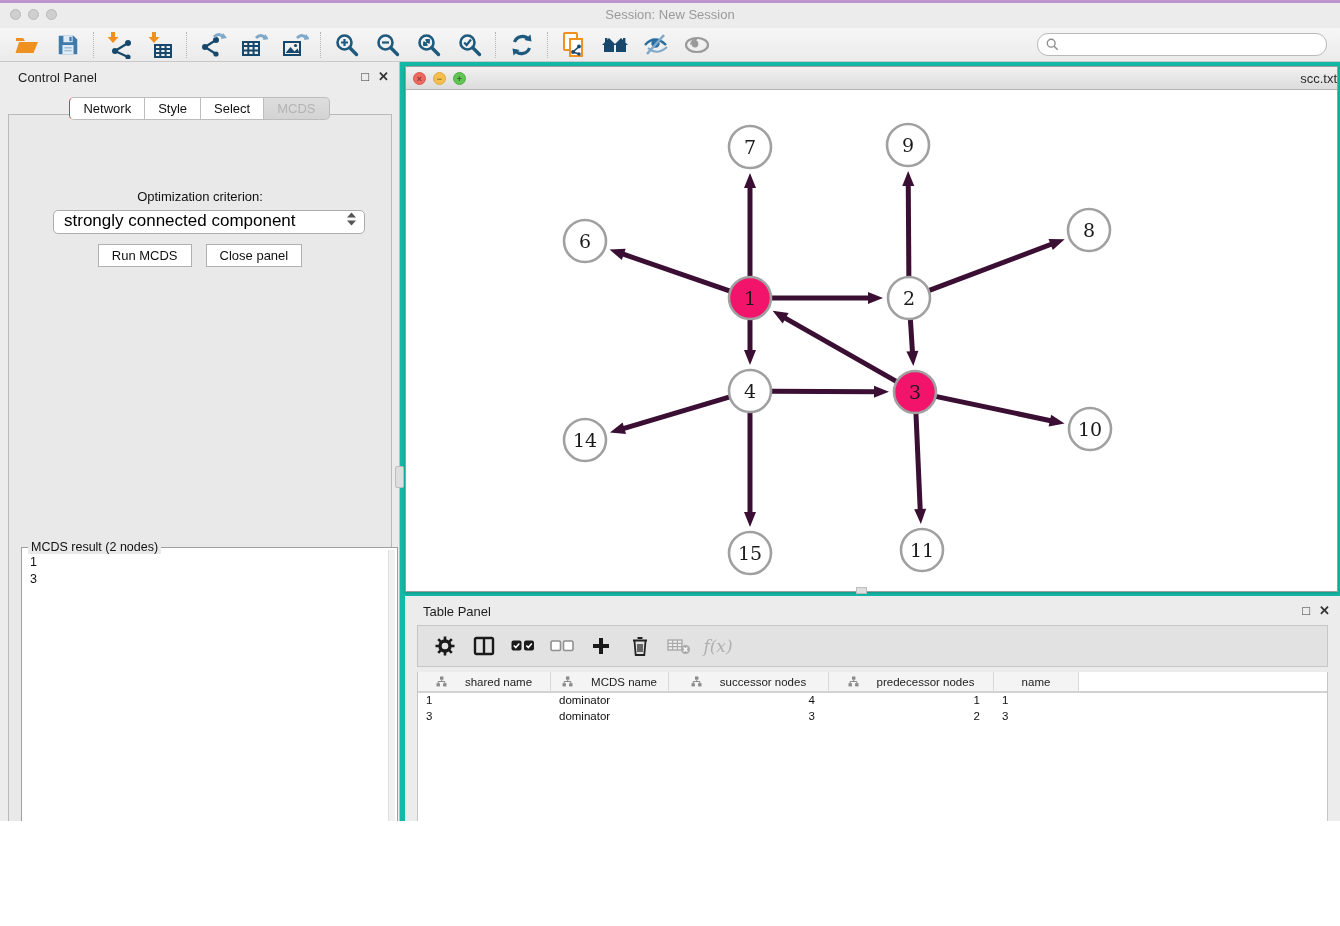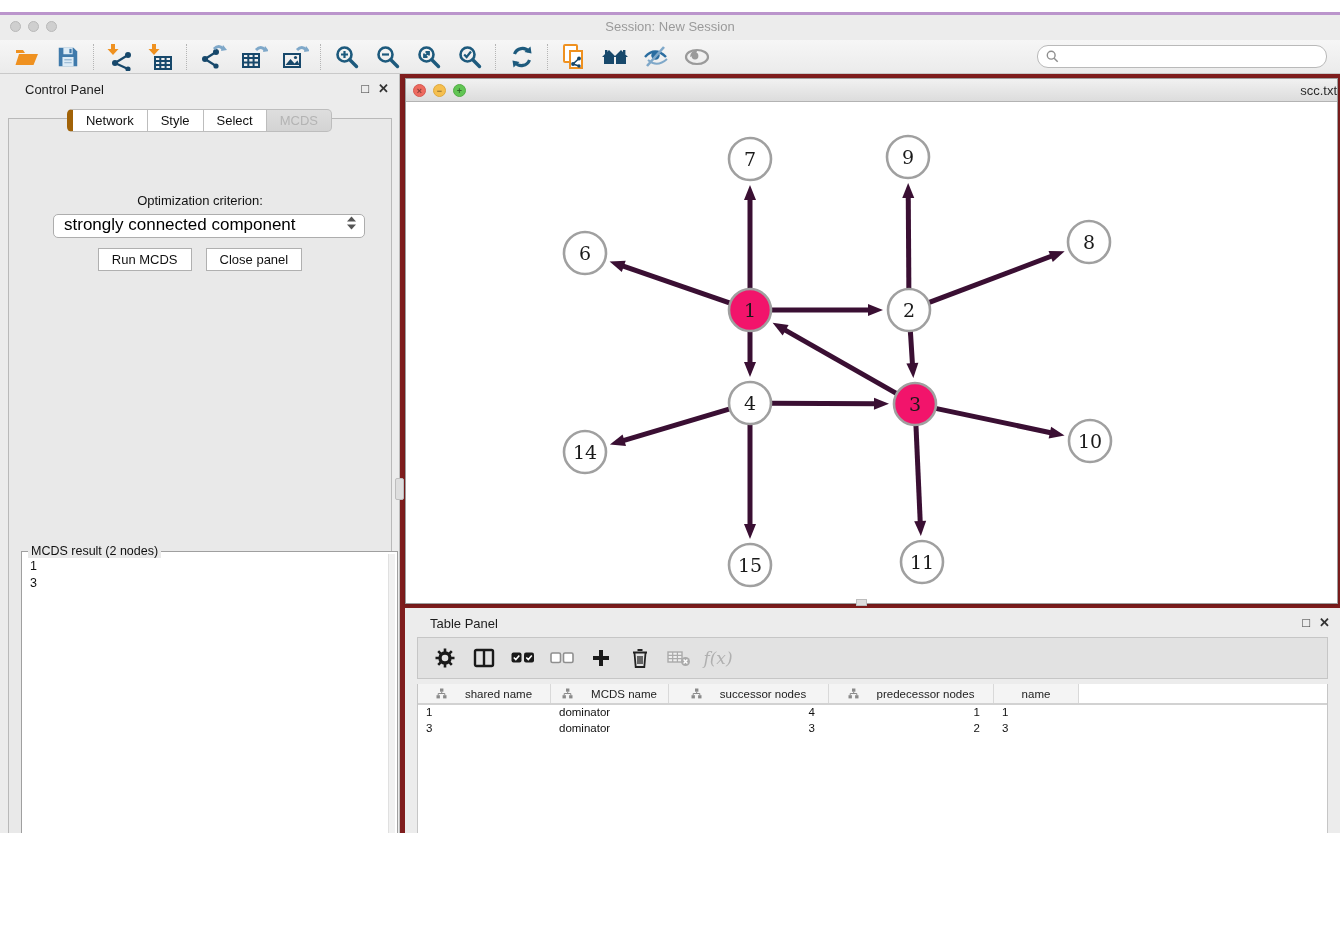--- a/index.html
+++ b/index.html
@@ -1,17 +1,17 @@
 <!DOCTYPE html>
 <html><head>
 <meta charset="utf-8">
 <style>
   * { margin:0; padding:0; box-sizing:border-box; }
   html,body { width:1340px; height:926px; font-family:"Liberation Sans", sans-serif; }
-  .app { position:relative; width:1340px; height:821px; background:#7f1d1d; overflow:hidden;margin-top:12px; }
+  .app { position:relative; width:1340px; height:821px; background:#14b8a6; overflow:hidden; }
 
   
   .titlebar { position:absolute; left:0; top:0; width:1340px; height:28px; background:#ececec; }
   .titlebar .accent { position:absolute; left:0; top:0; width:100%; height:3px; background:#bb95cc; }
   .winbtns { position:absolute; left:10px; top:9px; display:flex; gap:7px; }
   .winbtn { width:11px; height:11px; border-radius:50%; background:#cfcfcf; border:1px solid #b9b9b9; }
   .titlebar .title { position:absolute; left:0; top:7px; width:100%; text-align:center; font-size:13px; color:#9a9a9a; }
 
   
   .toolbar { position:absolute; left:0; top:28px; width:1340px; height:34px;
@@ -19,30 +19,30 @@
              display:flex; align-items:center; padding-left:6px; }
   .tbtn { width:41px; height:30px; display:flex; align-items:center; justify-content:center; cursor:pointer; }
   .sep { width:1px; height:26px; border-left:1px dotted #b5b5b5; margin:0 5px; }
   .search { position:absolute; right:13px; top:5px; width:290px; height:23px; background:#fff;
             border:1px solid #b9b9b9; border-radius:11px; display:flex; align-items:center; padding:0 8px; }
   .search input { border:none; outline:none; flex:1; font-size:12px; background:transparent; margin-left:5px; }
 
   
   .cpanel { position:absolute; left:0; top:62px; width:400px; height:828px; background:#ececec; border-right:1px solid #bdbdbd; }
   .panel-hdr { position:relative; height:30px; }
-  .panel-hdr .ph-title { position:absolute; left:25px; top:8px; font-size:13px; color:#1d1d1d; }
+  .panel-hdr .ph-title { position:absolute; left:18px; top:8px; font-size:13px; color:#1d1d1d; }
   .ph-icons { position:absolute; right:10px; top:7px; display:flex; gap:9px; font-size:13px; color:#333; }
   .ph-icons span { cursor:pointer; }
   .seg { display:inline-flex; }
   .seg .tab { background:#fff; border:1px solid #bdbdbd; border-left:none; padding:3px 13px; font-size:13px; color:#111; cursor:pointer; }
-  .seg .tab:first-child { border-left:6px solid #a16207; border-radius:5px 0 0 5px; }
+  .seg .tab:first-child { border-left:1px solid #a16207; border-radius:5px 0 0 5px; }
   .seg .tab:last-child { border-radius:0 5px 5px 0; }
   .seg .tab.selected { background:linear-gradient(#dedede,#d3d3d3); color:#b4b4b4; }
   .cp-tabs { position:absolute; left:0; top:35px; width:100%; text-align:center; z-index:2; }
-  .cp-box { position:absolute; left:8px; top:44px; width:384px; height:766px; border:1px solid #b9b9b9; background:#e9e9e9; }
+  .cp-box { position:absolute; left:8px; top:52px; width:384px; height:766px; border:1px solid #b9b9b9; background:#e9e9e9; }
   .opt-label { position:absolute; left:0; top:74px; width:100%; text-align:center; font-size:13px; color:#111; }
   .opt-select { position:absolute; left:44px; top:95px; width:312px; height:24px; background:#fff; border:1px solid #adadad;
                 border-radius:5px; display:flex; align-items:flex-start; padding:0 6px 0 10px; font-size:17px; cursor:pointer; }
   .opt-select .sel-text { flex:1; }
   .cp-btnrow { position:absolute; left:0; top:129px; width:100%; display:flex; justify-content:center; gap:14px; }
   .btn { background:#fff; border:1px solid #b0b0b0; border-radius:0; font-size:13px; padding:3px 13px; cursor:pointer; color:#111; }
   .result-box { position:absolute; left:12px; top:432px; width:377px; height:383px; border:1px solid #9f9f9f; background:#fff; }
   .result-box .legend { position:absolute; left:6px; top:-8px; background:#e9e9e9; padding:0 3px; font-size:12.5px; color:#111; }
   .result-lines { position:absolute; left:4px; top:6px; right:12px; bottom:4px; font-size:12.5px; color:#111; line-height:17px; padding-left:4px; overflow:hidden; }
   .result-scroll { position:absolute; right:2px; top:2px; width:7px; bottom:2px; background:#f1f1f1; border-left:1px solid #e0e0e0; }

